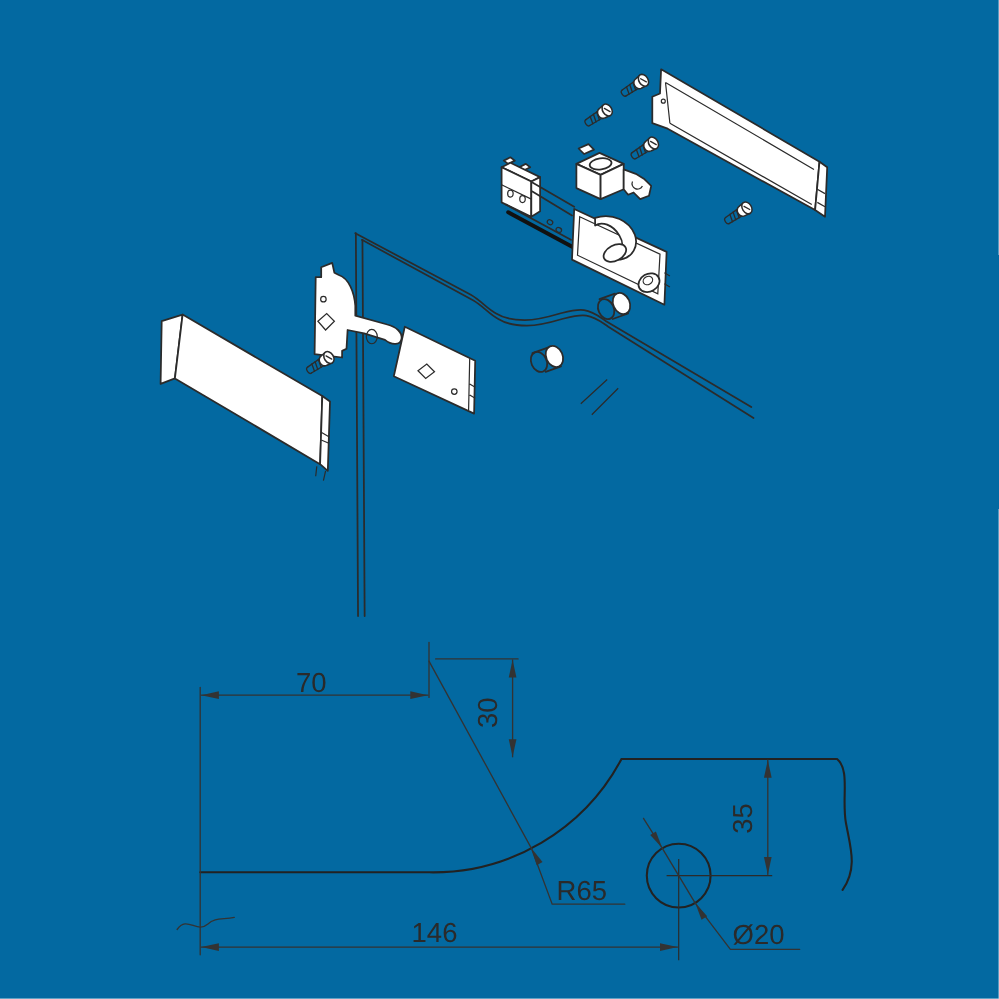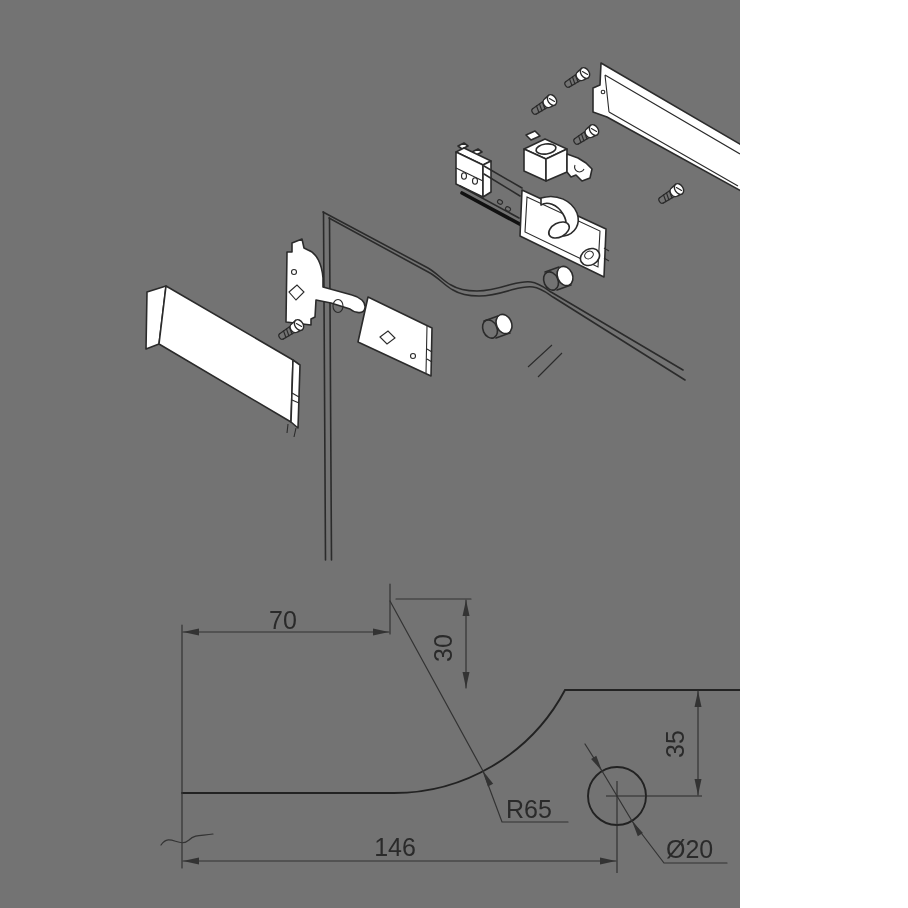--- a/index.html
+++ b/index.html
@@ -1,16 +1,16 @@
 <!DOCTYPE html>
 <html><head>
 <meta charset="utf-8">
 <style>
   html,body{margin:0;padding:0;background:#ffffff;}
-  .canvas{position:relative;width:740px;height:908px;background:#737373;overflow:hidden;
+  .canvas{position:relative;width:908px;height:908px;background:#0369a1;overflow:hidden;
           font-family:"Liberation Sans",sans-serif;}
   svg{position:absolute;left:0;top:0;}
   .part{stroke:#2b2b2b;stroke-width:1.6;fill:none;stroke-linecap:round;stroke-linejoin:round;}
   .partfill{stroke:#2b2b2b;stroke-width:1.6;fill:#ffffff;stroke-linejoin:round;}
   .thin{stroke:#2b2b2b;stroke-width:1.1;fill:none;}
   .thick{stroke:#111111;stroke-width:3.6;fill:none;stroke-linecap:round;}
   .profile{stroke:#222222;stroke-width:1.9;fill:none;stroke-linecap:round;}
   .dim{stroke:#333333;stroke-width:1.2;fill:none;stroke-linecap:round;}
   .arr{fill:#333333;stroke:none;}
   .dimtext{font-family:"Liberation Sans",sans-serif;font-size:25px;fill:#2a2a2a;}

